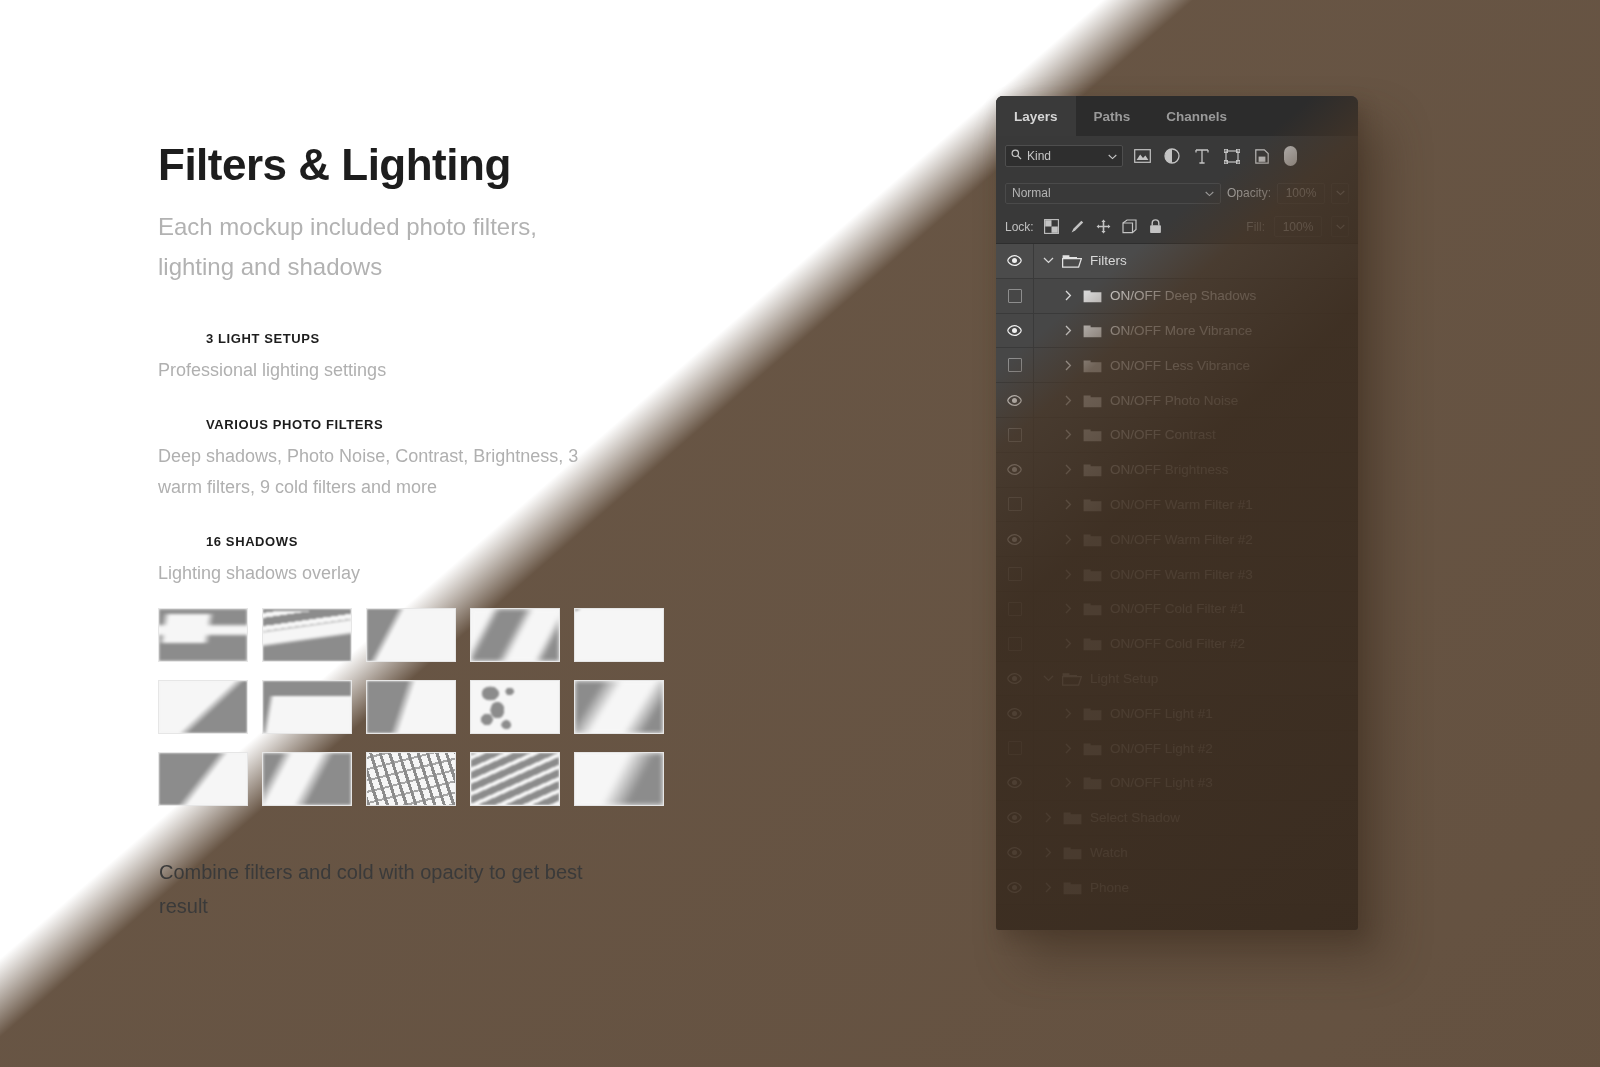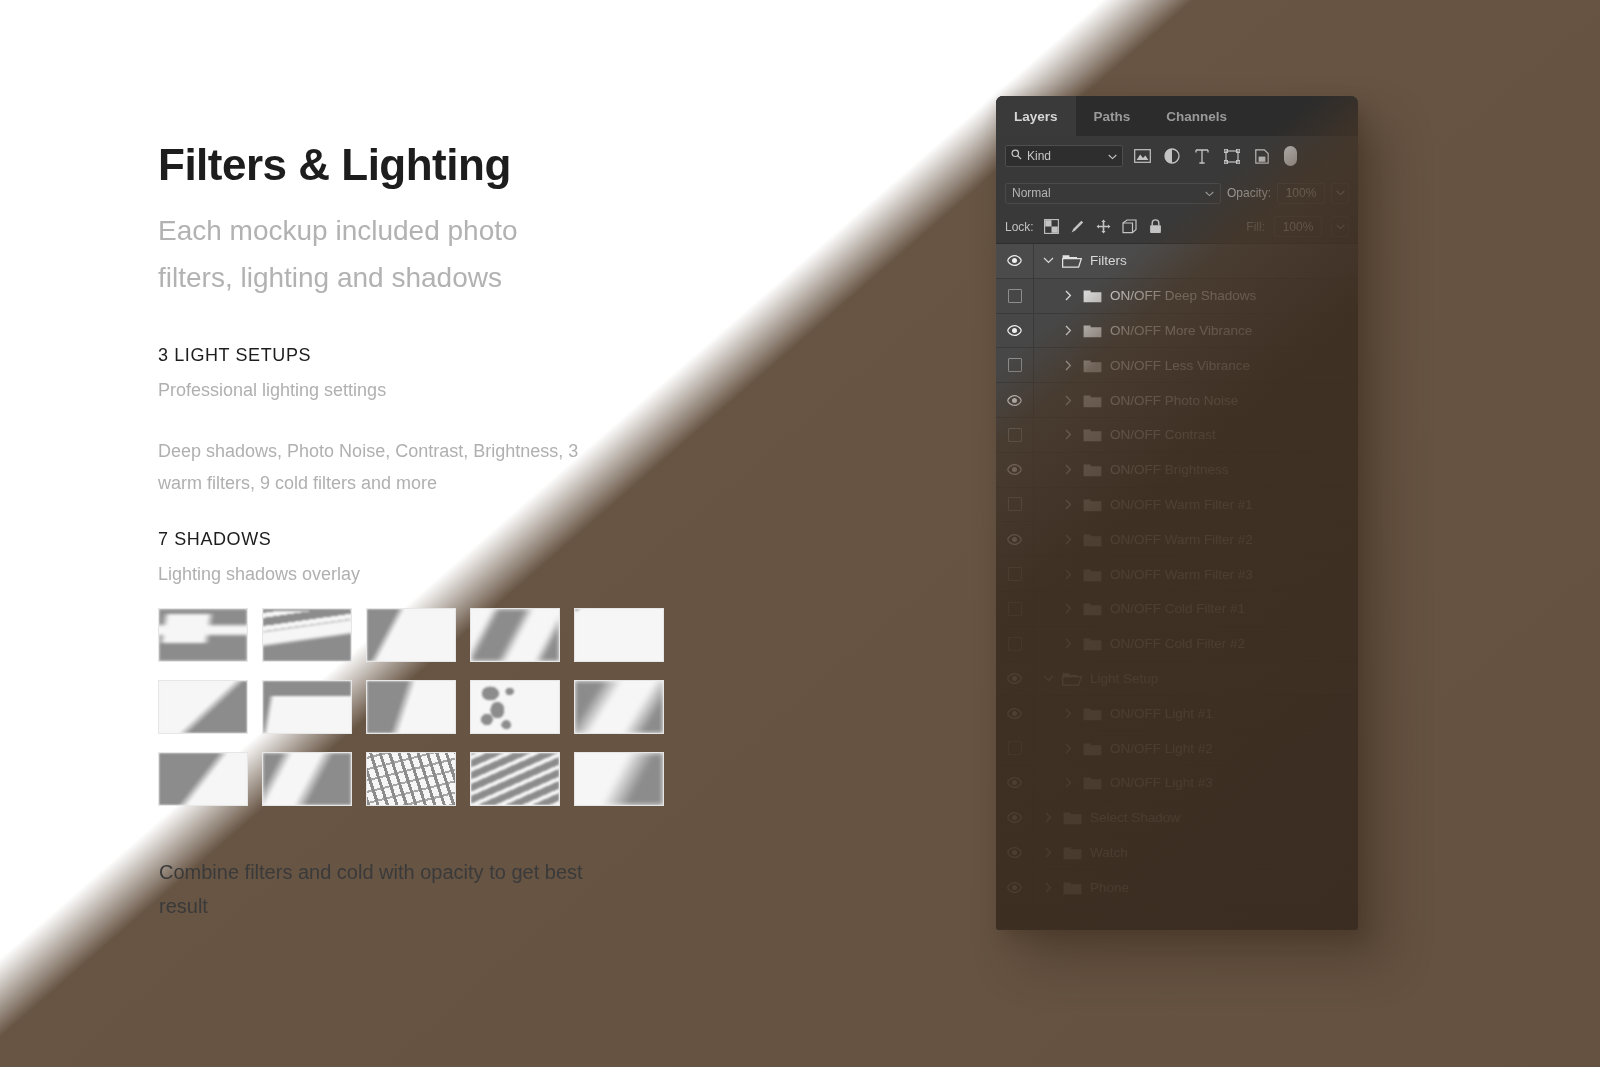--- a/index.html
+++ b/index.html
@@ -37,28 +37,28 @@
   }
 
   
   .left-col { position: absolute; left: 158px; top: 140px; width: 560px; z-index: 4; }
 
   .page-title {
     font-size: 44px; font-weight: 700; color: #1d1d1d;
     letter-spacing: -0.5px; line-height: 1.15; margin-bottom: 16px;
   }
   .page-sub {
-    font-size: 28px; color: #b2b2b2; line-height: 1.68; font-weight: 400;
+    font-size: 24px; color: #b2b2b2; line-height: 1.68; font-weight: 400;
     margin-bottom: 44px; max-width: 440px;
   }
 
   .feature { margin-bottom: 30px; }
   .feature-title {
-    font-size: 18px; font-weight: 400; color: #1d1d1d;
-    letter-spacing: 0.6px; margin-bottom: 9px;
+    font-size: 13px; font-weight: 700; color: #1d1d1d;
+    letter-spacing: 0.6px; margin-bottom: 9px; margin-left: 48px;
   }
   .feature-desc {
     font-size: 18px; color: #b0b0b0; line-height: 1.75; font-weight: 400;
     max-width: 430px;
   }
 
   
   .thumb-grid {
     position: absolute; left: 158px; top: 608px; z-index: 4;
     display: grid;
@@ -202,25 +202,26 @@
   <div class="left-col">
     <h1 class="page-title">Filters &amp; Lighting</h1>
     <p class="page-sub">Each mockup included photo filters, lighting and shadows</p>
 
     <div class="feature">
       <div class="feature-title">3 LIGHT SETUPS</div>
       <div class="feature-desc">Professional lighting settings</div>
     </div>
 
     <div class="feature">
+      <div class="feature-title">VARIOUS PHOTO FILTERS</div>
       <div class="feature-desc">Deep shadows, Photo Noise, Contrast, Brightness, 3 warm filters, 9 cold filters and more</div>
     </div>
 
     <div class="feature">
-      <div class="feature-title">7 SHADOWS</div>
+      <div class="feature-title">16 SHADOWS</div>
       <div class="feature-desc">Lighting shadows overlay</div>
     </div>
   </div>
 
   <div class="thumb-grid" id="thumb-grid">
       <div class="thumb">
         <div style="background:#8c8c8c;background-image:linear-gradient(100deg, transparent 4%, #f6f6f6 12%, #f6f6f6 52%, transparent 60%),linear-gradient(0deg, transparent 48%, #f6f6f6 52%, #f6f6f6 66%, transparent 72%);background-size:100% 56%,100% 100%;background-position:6% 22%,0 0;background-repeat:no-repeat;filter:blur(1.6px);"></div>
       </div>
       <div class="thumb">
         <div style="background:#8c8c8c;background-image:repeating-linear-gradient(-8deg, #f6f6f6 0 5px, transparent 5px 13px),linear-gradient(-8deg, transparent 40%, #f6f6f6 46%, #f6f6f6 62%, transparent 68%);background-size:100% 40%,100% 100%;background-position:0 6%,0 0;background-repeat:no-repeat;filter:blur(1.1px);"></div>

